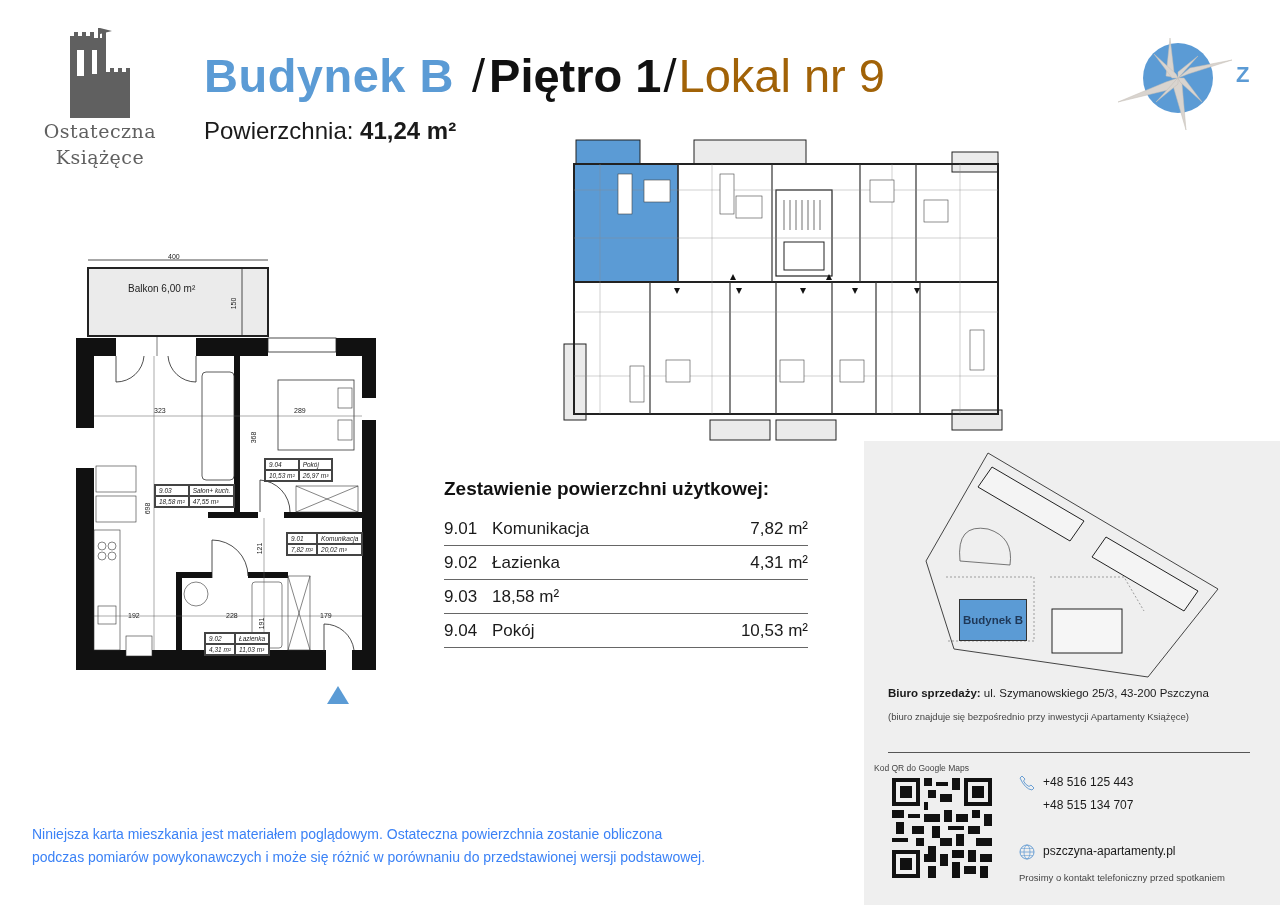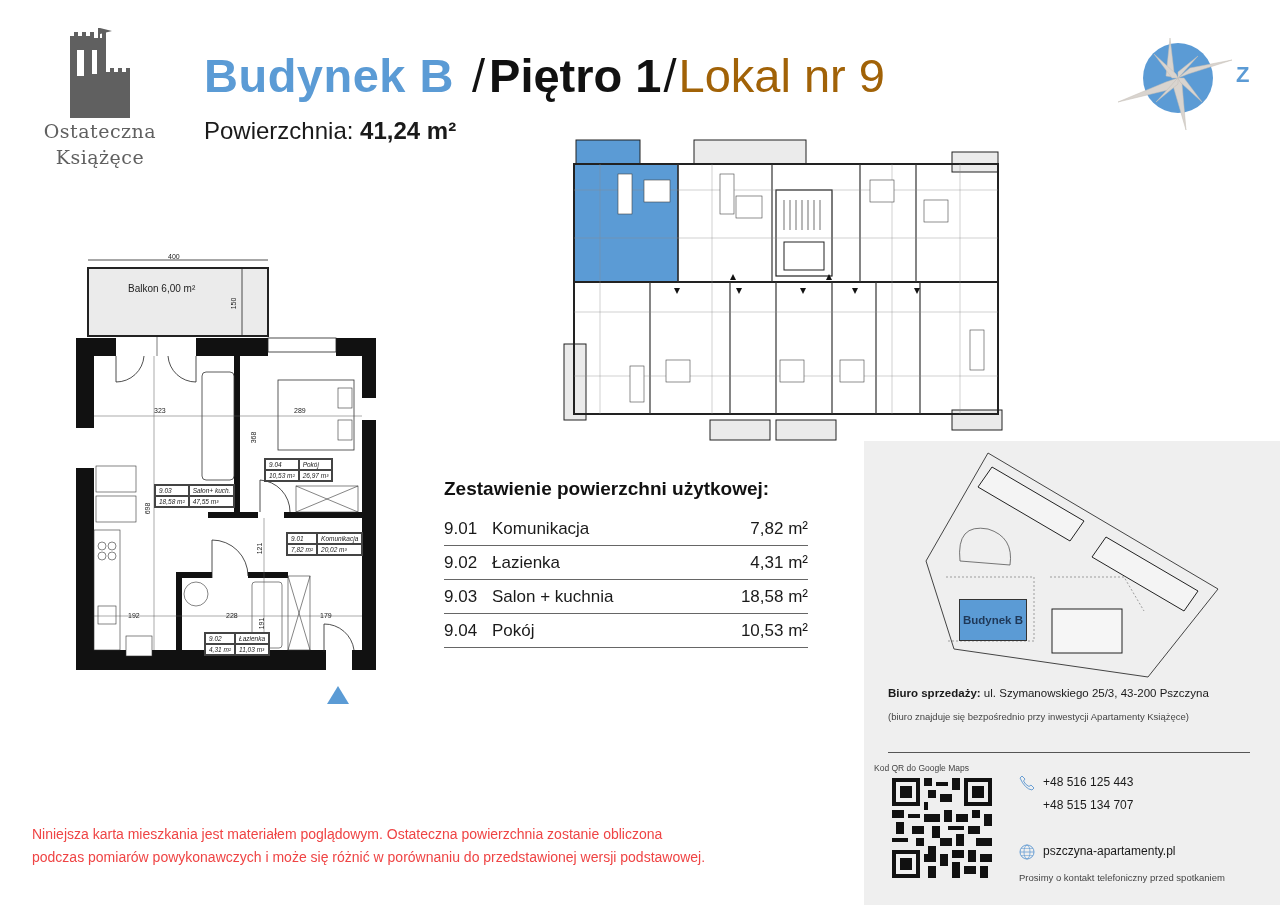--- a/index.html
+++ b/index.html
@@ -42,21 +42,21 @@
   .summary { position: absolute; left: 444px; top: 478px; width: 364px; }
   .summary h2 { font-size: 19px; font-weight: bold; color: #111; margin-bottom: 12px; white-space: nowrap; }
   .summary .row { display: flex; align-items: center; height: 34px; border-bottom: 1.5px solid #666; font-size: 17px; color: #1a1a1a; }
   .summary .row .num { width: 48px; }
   .summary .row .name { flex: 1; }
   .summary .row .val { text-align: right; }
   .summary .total { display: flex; height: 40px; align-items: center; font-size: 17px; font-weight: bold; border-bottom: none; }
   .summary .total .name { flex: 1; }
 
   
-  .disclaimer { position: absolute; left: 32px; top: 823px; width: 780px; font-size: 14px; line-height: 23px; color: #ef4444; }
+  .disclaimer { position: absolute; left: 32px; top: 823px; width: 780px; font-size: 14px; line-height: 23px; color: #3b82f6; }
 
   
   .panel { position: absolute; left: 864px; top: 441px; width: 416px; height: 464px; background: #efefef; }
   .site-map { position: absolute; left: 0; top: 0; width: 416px; height: 240px; }
   .site-map .bldg-b { position: absolute; left: 95px; top: 158px; width: 68px; height: 42px; background: #5b9bd5; border: 1px solid #333; display: flex; align-items: center; justify-content: center; font-size: 11.5px; font-weight: bold; color: #1f3858; }
   .info { position: absolute; left: 24px; top: 240px; width: 370px; font-size: 11.5px; color: #1a1a1a; }
   .info .line { height: 24px; line-height: 24px; white-space: nowrap; }
   .info .line b { font-weight: bold; }
   .info .note { font-size: 9.5px; color: #444; height: 24px; line-height: 24px; white-space: nowrap; }
   .info .sep { position: absolute; left: 0; top: 71px; width: 362px; border-top: 1.5px solid #555; }
@@ -301,21 +301,20 @@
     <span class="name">Komunikacja</span>
     <span class="val">7,82 m²</span>
   </div>
   <div class="row">
     <span class="num">9.02</span>
     <span class="name">Łazienka</span>
     <span class="val">4,31 m²</span>
   </div>
   <div class="row">
     <span class="num">9.03</span>
-    <span class="name">Salon + kuchnia</span>
     <span class="val">18,58 m²</span>
   </div>
   <div class="row">
     <span class="num">9.04</span>
     <span class="name">Pokój</span>
     <span class="val">10,53 m²</span>
   </div>
 </div>
 
 <div class="disclaimer">

